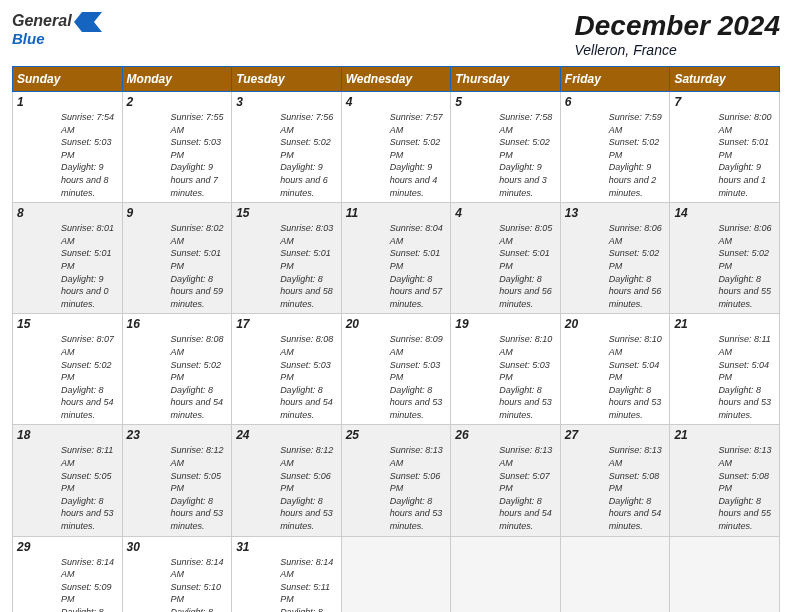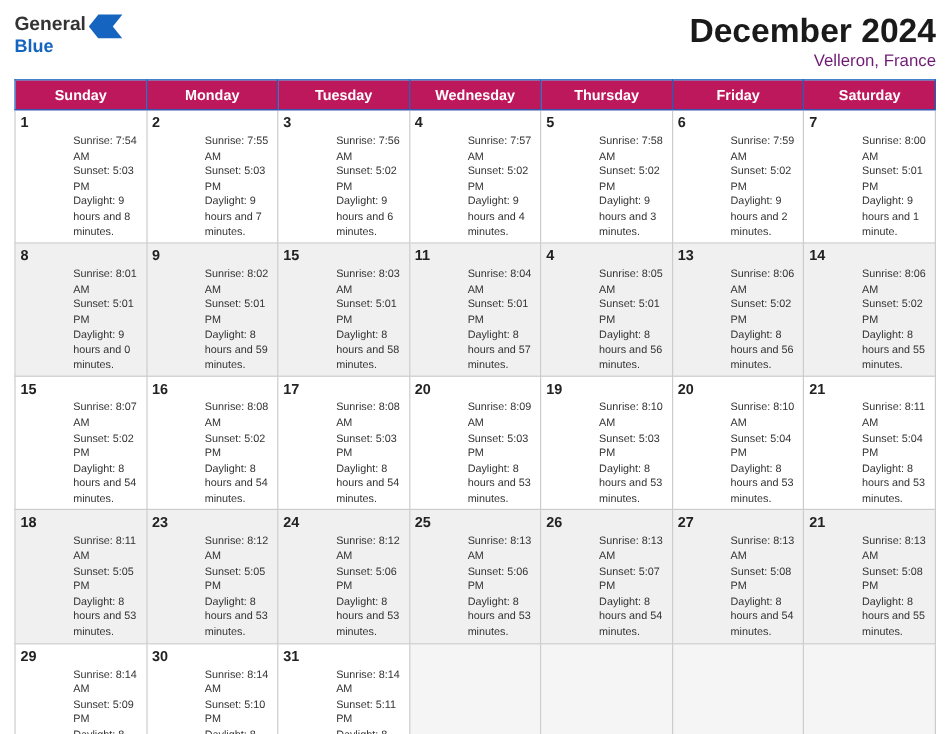--- a/index.html
+++ b/index.html
@@ -8,55 +8,55 @@
       background: #fff;
       width: 792px;
       height: 612px;
       overflow: hidden;
     }
     .container {
       width: 792px;
       height: 516px;
       padding: 10px 12px;
       background: #fff;
+      font-style: italic;
     }
     .header {
       display: flex;
       justify-content: space-between;
       align-items: flex-start;
       margin-bottom: 8px;
     }
     .logo {
       display: flex;
       align-items: center;
     }
     .title-block {
-      text-align: right;
     }
     .month-title {
       font-size: 28px;
       font-weight: bold;
       color: #1a1a1a;
     }
     .location {
       font-size: 14px;
-      color: #701a75;
+      color: #0f172a;
     }
     .calendar {
       width: 100%;
       border-collapse: collapse;
       table-layout: fixed;
     }
     .calendar th {
-      background: #be185d;
+      background: #a16207;
       color: #fff;
       font-size: 12px;
       font-weight: bold;
-      padding: 5px 16px;
-      text-align: center;
+      padding: 5px 4px;
+      text-align: left;
       border: 1px solid #1565c0;
     }
     .calendar td {
       border: 1px solid #ccc;
       vertical-align: top;
       padding: 3px 4px;
       font-size: 9.5px;
       color: #222;
       height: 82px;
       background: #fff;

